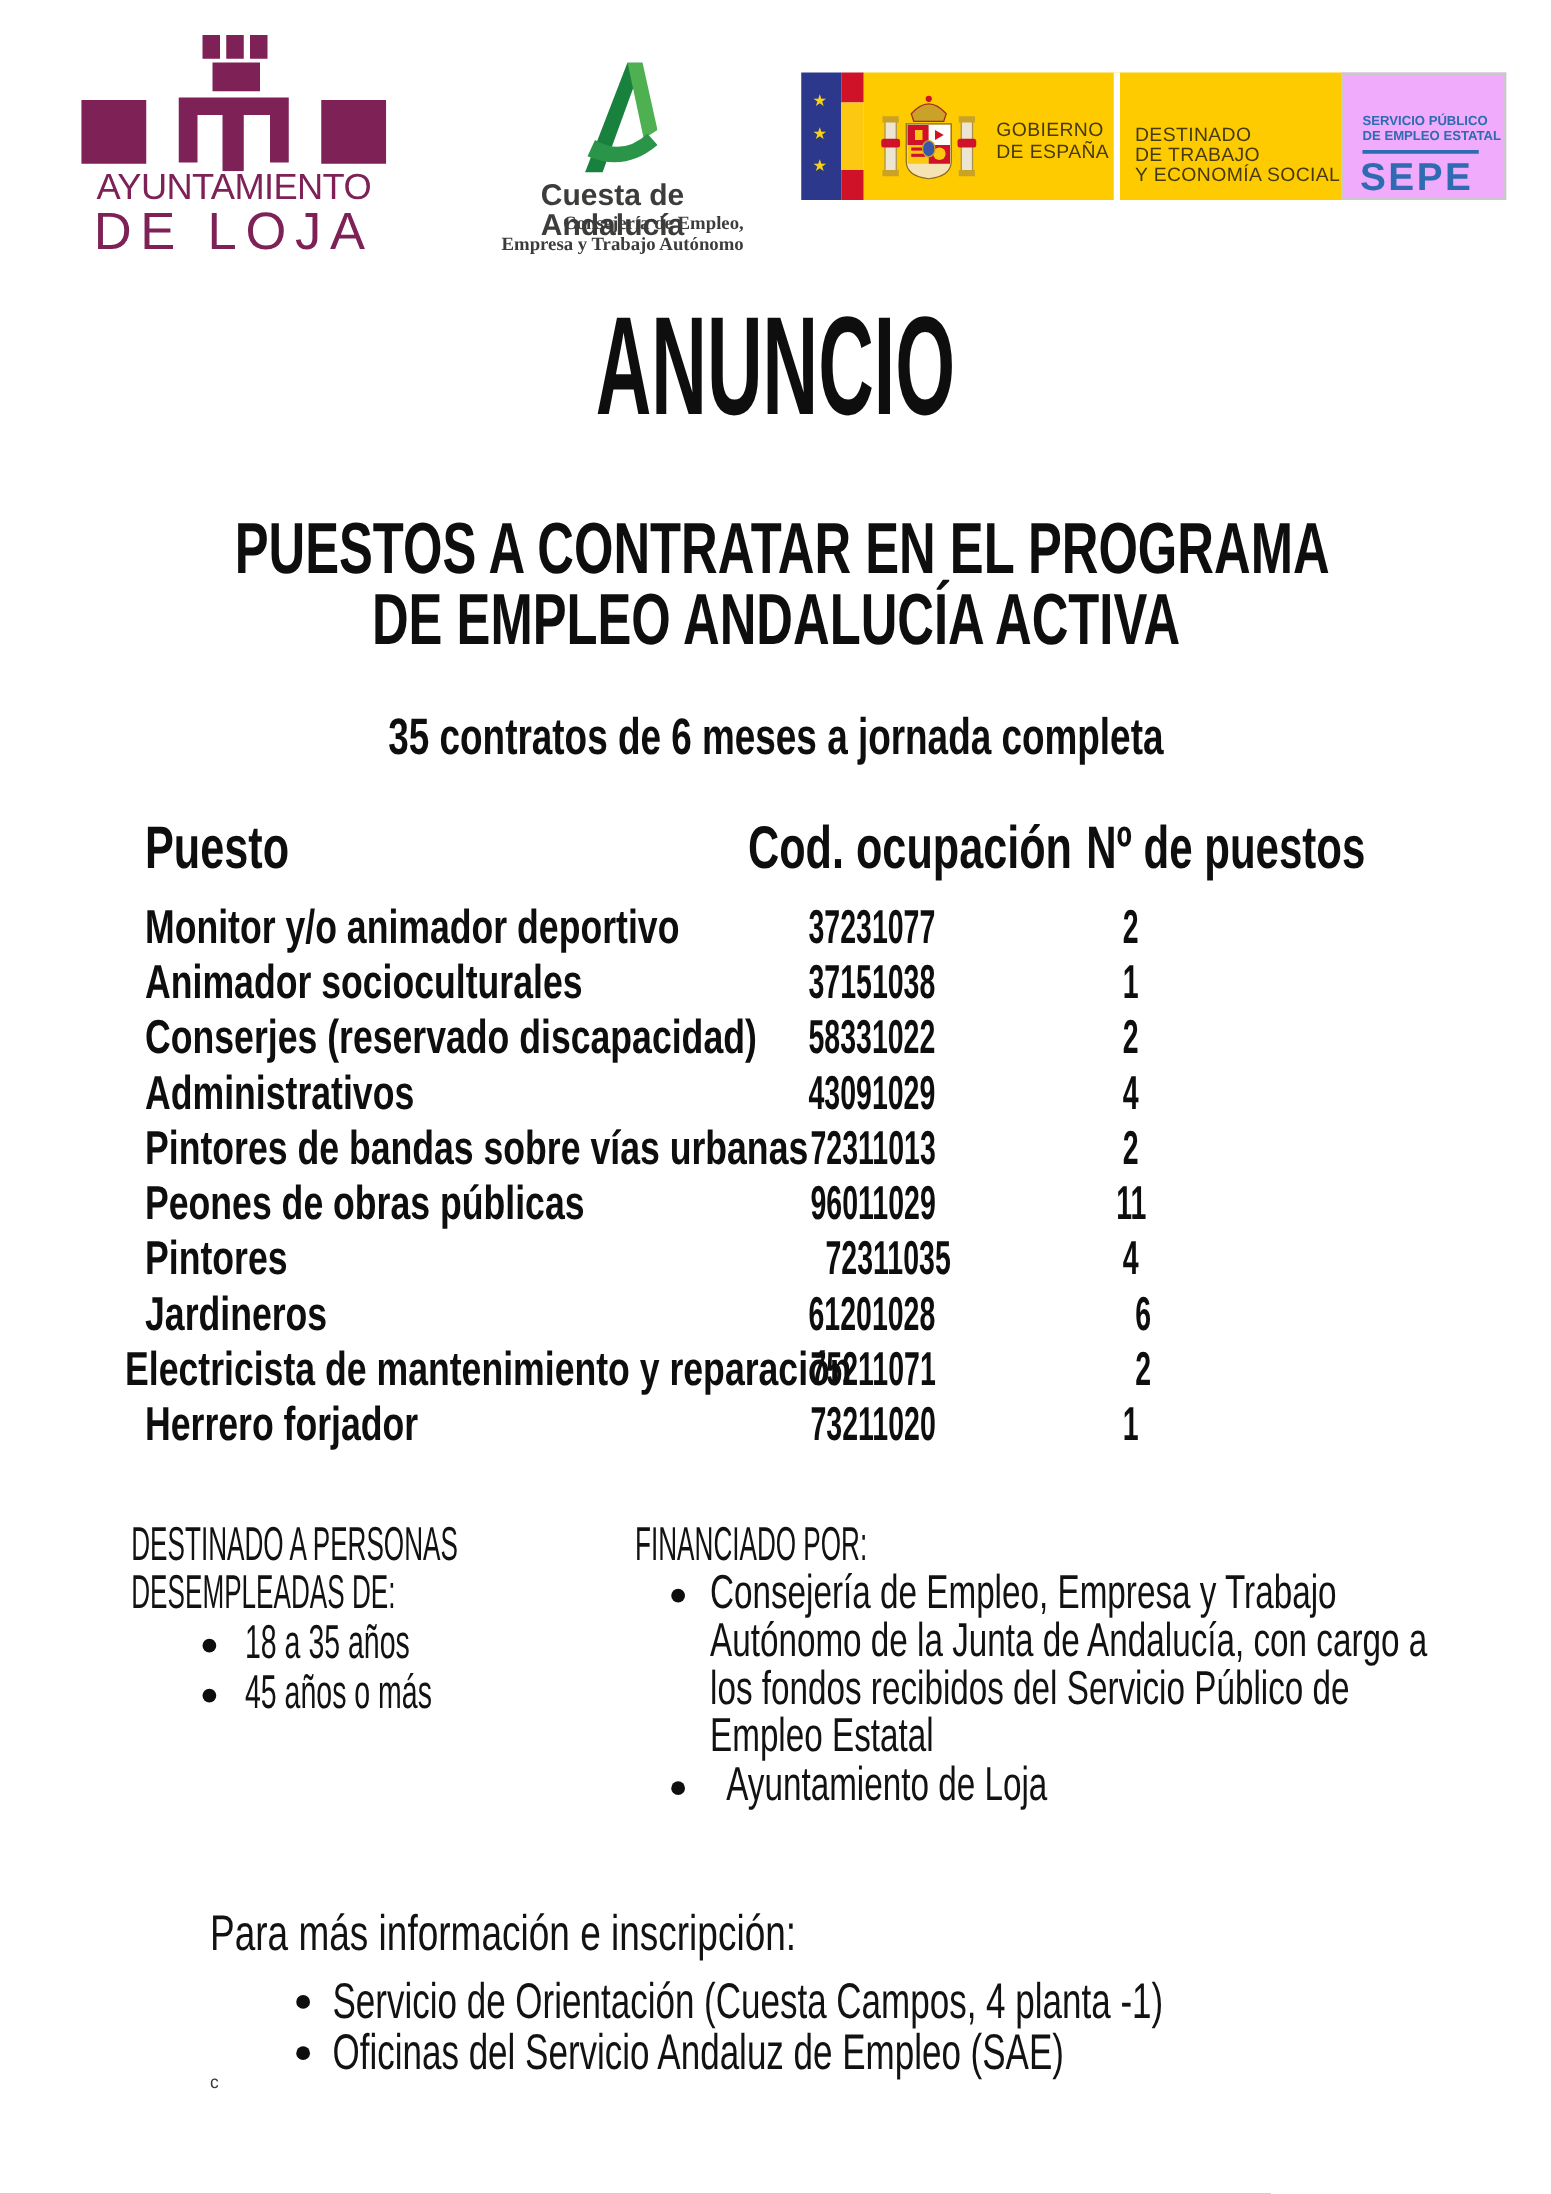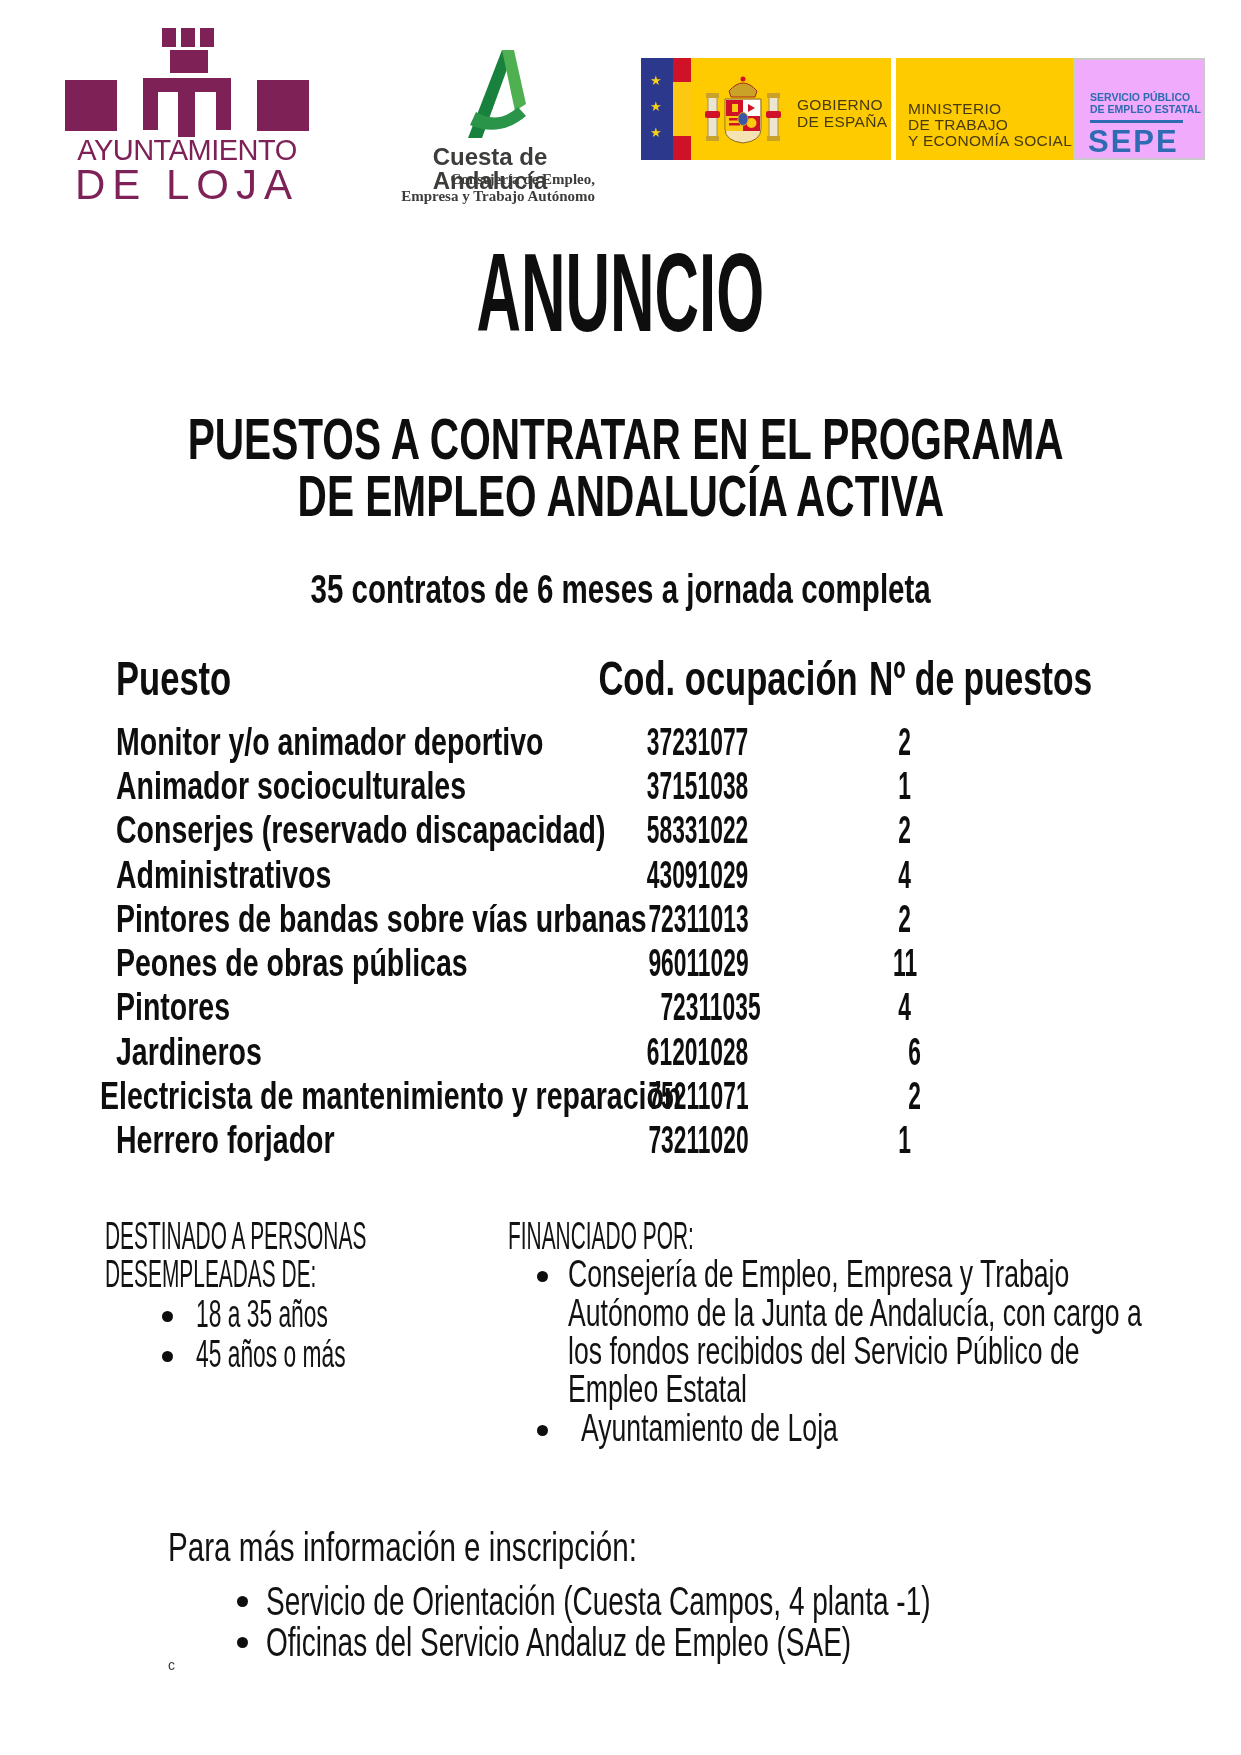--- a/index.html
+++ b/index.html
@@ -118,21 +118,21 @@
       <path d="M45,29 l7,4 -7,4 Z" fill="#cf1227"></path>
       <rect x="26" y="43" width="11" height="2.5" fill="#cf1227"></rect>
       <rect x="26" y="48" width="11" height="2.5" fill="#cf1227"></rect>
       <circle cx="48.5" cy="48" r="5" fill="#fcc812"></circle>
       <ellipse cx="40" cy="44" rx="5" ry="6.5" fill="#3a57a8" stroke="#c9a227"></ellipse>
     </svg>
 
     <div class="gt" style="left:156px;top:39px;">GOBIERNO</div>
     <div class="gt" style="left:156px;top:56px;">DE ESPAÑA</div>
     <div class="div"></div>
-    <div class="gt" style="left:267px;top:43px;">MINISTERIO</div>
+    <div class="gt" style="left:267px;top:43px;">DESTINADO</div>
     <div class="gt" style="left:267px;top:59px;">DE TRABAJO</div>
     <div class="gt" style="left:267px;top:75px;">Y ECONOMÍA SOCIAL</div>
 
     <div class="sepe">
       <div class="s1" style="top:32px;">SERVICIO PÚBLICO</div>
       <div class="s1" style="top:44px;">DE EMPLEO ESTATAL</div>
       <div class="rule"></div>
       <div class="big">SEPE</div>
     </div>
   </div>

